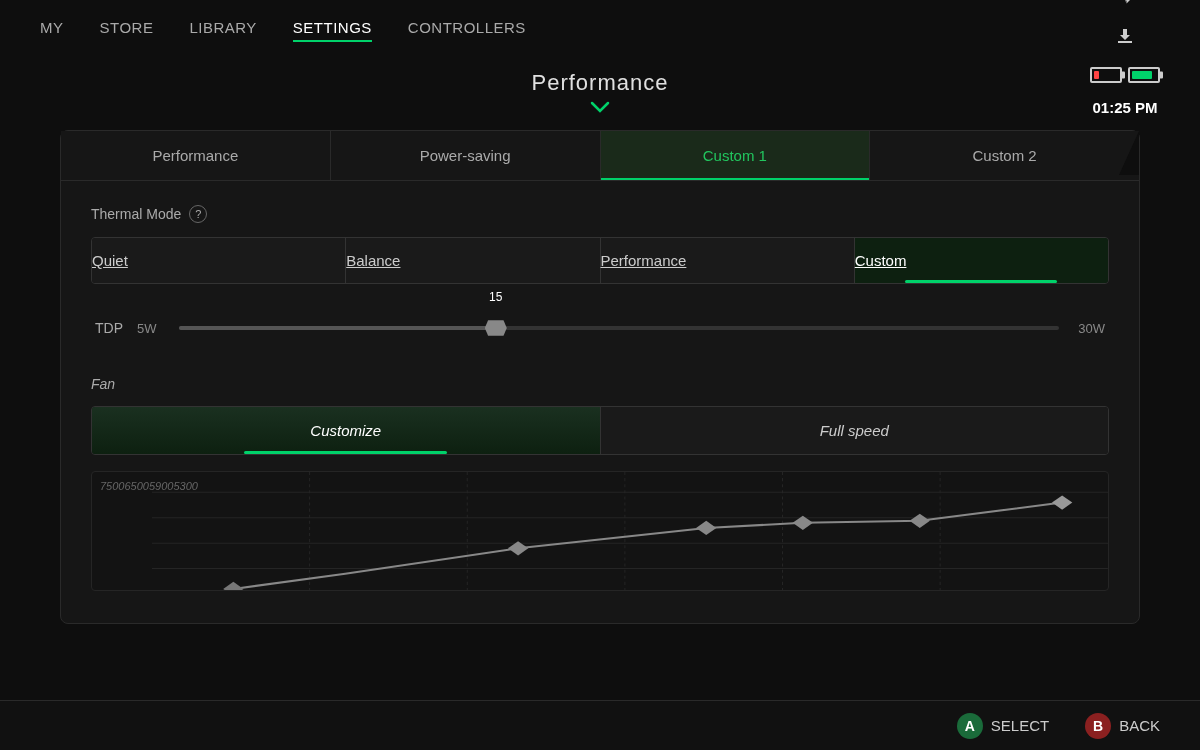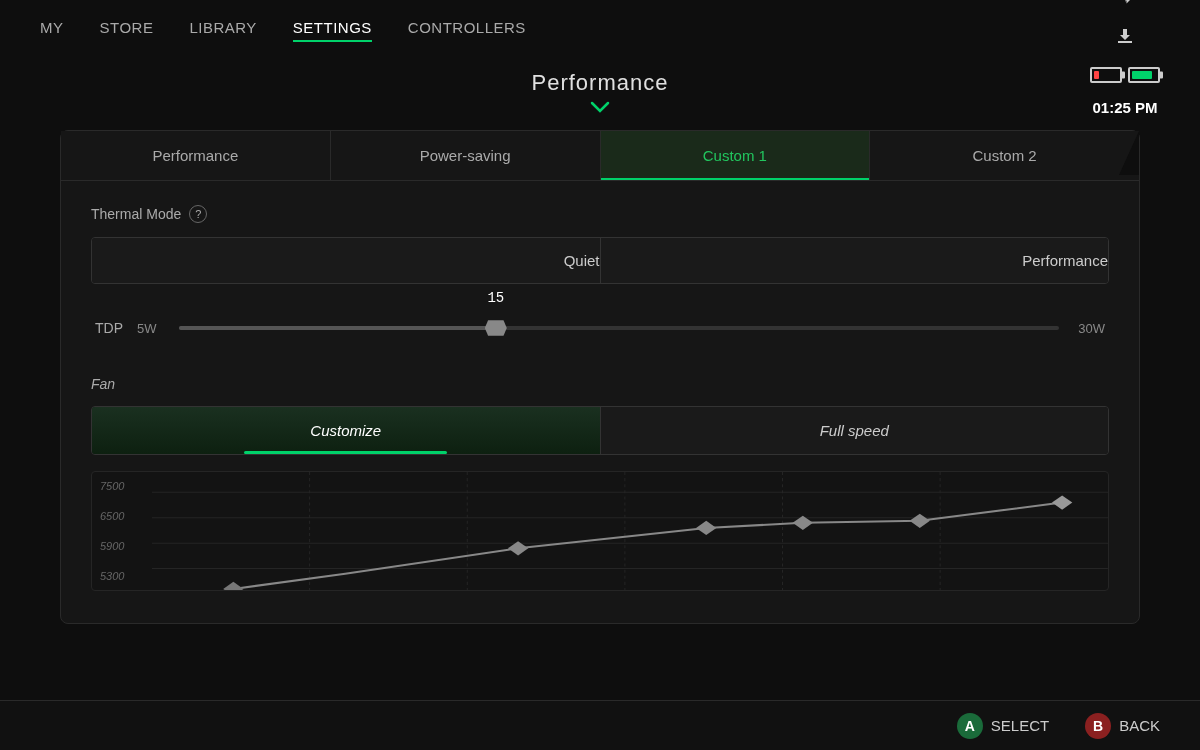--- a/index.html
+++ b/index.html
@@ -202,27 +202,28 @@
 
     .thermal-options {
       display: flex;
       border: 1px solid #333;
       border-radius: 4px;
       overflow: hidden;
     }
     .thermal-option {
       flex: 1;
       padding: 14px 0;
-      text-align: right;
+      text-align: left;
       font-size: 15px;
       font-weight: 500;
       color: #ccc;
       cursor: pointer;
       border-right: 1px solid #333;
       background: #1a1a1a;
+      text-decoration: underline;
     }
     .thermal-option:last-child { border-right: none; }
     .thermal-option.active {
       background: #0d2010;
       color: #fff;
       position: relative;
     }
     .thermal-option.active::after {
       content: '';
       position: absolute;
@@ -287,23 +288,22 @@
       height: 22px;
       background: #888;
       border-radius: 4px;
       clip-path: polygon(15% 15%, 85% 15%, 100% 50%, 85% 85%, 15% 85%, 0% 50%);
     }
     .slider-value {
       position: absolute;
       left: 36%;
       top: -18px;
       transform: translateX(-50%);
-      font-size: 14px;
+      font-size: 12px;
       color: #fff;
-      font-family: Liberation Mono, monospace;
     }
 
     
     .fan-section {
       margin-top: 28px;
       font-style: italic;
     }
     .fan-options {
       display: flex;
       border: 1px solid #333;
@@ -350,21 +350,21 @@
       border-radius: 4px;
       background: #131313;
       overflow: hidden;
     }
     .chart-labels {
       position: absolute;
       left: 8px;
       top: 8px;
       bottom: 8px;
       display: flex;
-      flex-direction: column;
+      flex-direction: row;
       justify-content: space-between;
     }
     .chart-label {
       font-size: 11px;
       color: #666;
     }
     .chart-svg {
       position: absolute;
       left: 60px;
       top: 0;
@@ -469,21 +469,23 @@
 
   <div class="content-area">
 
     <div class="section-label">
       <span>Thermal Mode</span>
       <span class="help-icon">?</span>
     </div>
 
     <div class="thermal-options">
       <div class="thermal-option">Quiet</div>
+      <div class="thermal-option">Balance</div>
       <div class="thermal-option">Performance</div>
+      <div class="thermal-option active">Custom</div>
     </div>
 
     <div class="tdp-row">
       <span class="tdp-label">TDP</span>
       <span class="tdp-min">5W</span>
       <div class="slider-wrap">
         <span class="slider-value">15</span>
         <div class="slider-track">
           <div class="slider-fill"></div>
           <div class="slider-thumb"></div>

